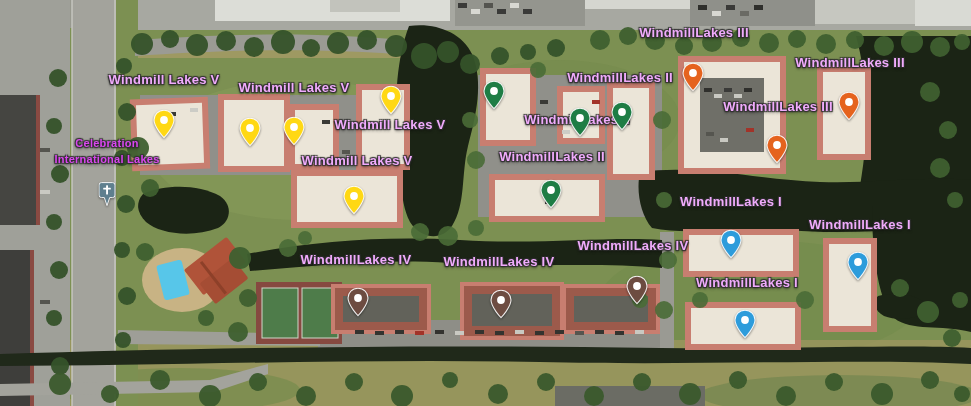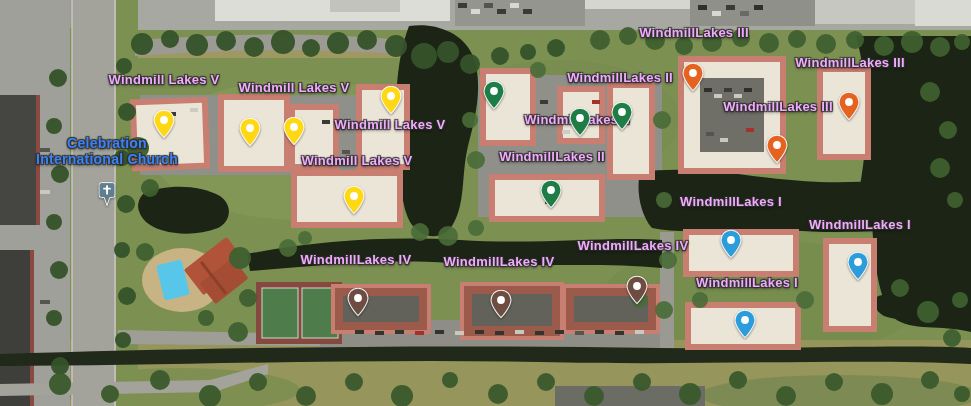--- a/index.html
+++ b/index.html
@@ -10,21 +10,21 @@
   .map-label{
     position:absolute;transform:translate(-50%,-50%);
     color:#f0abfc;font-weight:bold;font-size:13px;letter-spacing:.25px;
     white-space:nowrap;z-index:5;cursor:pointer;
     text-shadow:-1px -1px 1px rgba(45,45,45,.95),1px -1px 1px rgba(45,45,45,.95),
                 -1px 1px 1px rgba(45,45,45,.95),1px 1px 1px rgba(45,45,45,.95),
                 0 2px 3px rgba(0,0,0,.55);
   }
   .church-label{position:absolute;transform:translate(-50%,-50%);text-align:center;
     z-index:5;cursor:pointer;line-height:16px;}
-  .church-label div{color:#3b82f6;font-weight:bold;font-size:14px;letter-spacing:.25px;white-space:nowrap;
+  .church-label div{color:#d946ef;font-weight:bold;font-size:11px;letter-spacing:.25px;white-space:nowrap;
     text-shadow:-1px -1px 1px rgba(45,45,45,.95),1px -1px 1px rgba(45,45,45,.95),
                 -1px 1px 1px rgba(45,45,45,.95),1px 1px 1px rgba(45,45,45,.95),
                 0 2px 3px rgba(0,0,0,.55);}
   .map-pin{position:absolute;transform:translate(-50%,-36%);z-index:6;cursor:pointer;}
   .map-pin svg{display:block;filter:drop-shadow(0 1px 1px rgba(0,0,0,.45));}
   .church-pin{position:absolute;transform:translate(-50%,-33%);z-index:6;cursor:pointer;}
   .church-pin svg{display:block;filter:drop-shadow(0 1px 1px rgba(0,0,0,.45));}
 </style>
 </head>
 <body>
@@ -295,21 +295,21 @@
         <circle cx="834" cy="382" r="9"></circle>
         <circle cx="882" cy="394" r="11"></circle>
       <circle cx="930" cy="380" r="9"></circle>
         <circle cx="962" cy="394" r="8"></circle>
     </g>
   </svg>
 
   <div class="overlay">
     <div class="church-label" id="church-label" style="left: 107px; top: 151px;">
       <div>Celebration</div>
-      <div>International Church</div>
+      <div>International Lakes</div>
     </div>
 
   <div class="map-label" style="left: 164px; top: 79px;">Windmill Lakes V</div>
       <div class="map-label" style="left: 294px; top: 87px;">Windmill Lakes V</div>
       <div class="map-label" style="left: 390px; top: 124px;">Windmill Lakes V</div>
       <div class="map-label" style="left: 357px; top: 160px;">Windmill Lakes V</div>
       <div class="map-label" style="left: 620px; top: 77px;">WindmillLakes II</div>
       <div class="map-label" style="left: 577px; top: 119px;">WindmillLakes II</div>
       <div class="map-label" style="left: 552px; top: 156px;">WindmillLakes II</div>
       <div class="map-label" style="left: 694px; top: 32px;">WindmillLakes III</div>

